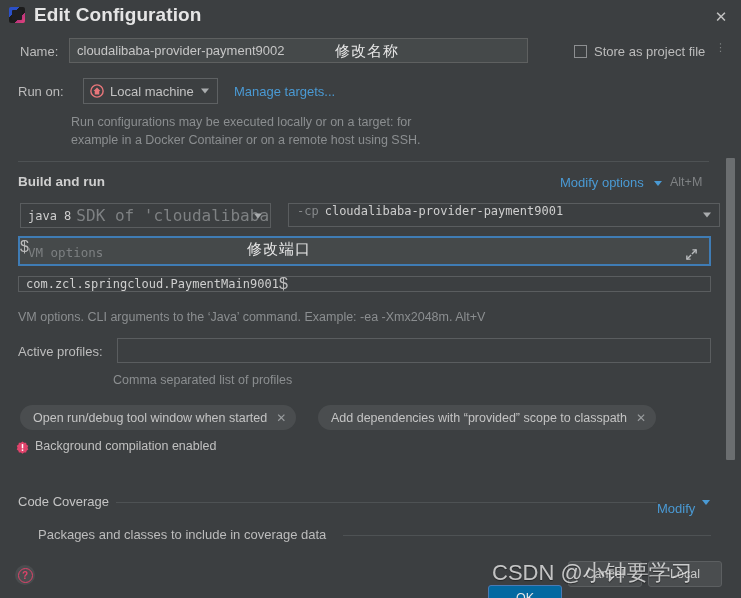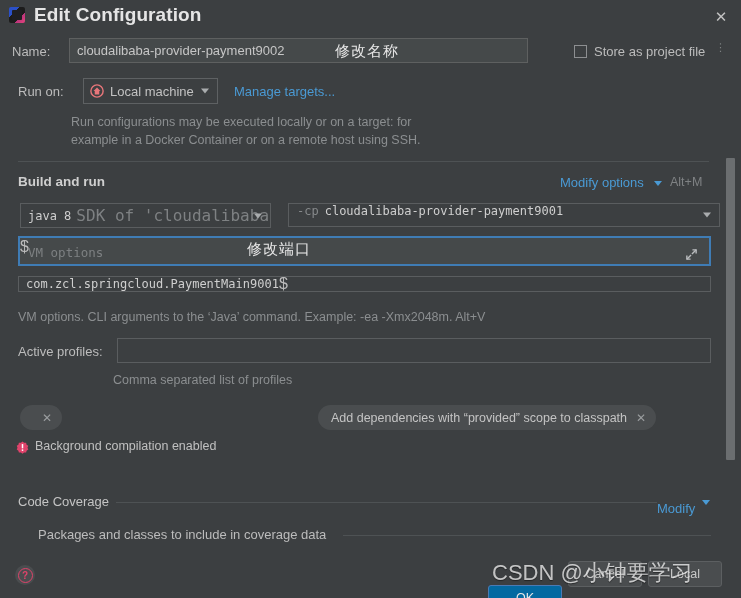--- a/index.html
+++ b/index.html
@@ -41,21 +41,21 @@
     display: flex; align-items: center; justify-content: center;
     color: #c2c2c2; font-size: 15px; line-height: 1;
     cursor: default;
   }
 
   
   .lbl { font-size: 13px; color: #bcbcbc; }
   .link { color: #4a9ad4; font-size: 13px; }
 
   
-  .name-label { position: absolute; left: 12px; top: 44px; }
+  .name-label { position: absolute; left: 20px; top: 44px; }
   .name-input {
     position: absolute; left: 69px; top: 38px; width: 459px; height: 25px;
     background: #45494a; border: 1px solid #5e6060;
     display: flex; align-items: center;
   }
   .name-value { font-size: 13px; color: #c6c6c6; margin-left: 7px; }
   .cn-anno {
     position: absolute; font-family: "DejaVu Serif", serif;
     color: #e6e6e6; font-size: 15px; letter-spacing: 1px;
   }
@@ -332,20 +332,21 @@
     <span class="macro-$ main-$">$</span>
   </div>
 
   <div class="vm-hint">VM options. CLI arguments to the ‘Java’ command. Example: -ea -Xmx2048m. Alt+V</div>
 
   <div class="lbl ap-label">Active profiles:</div>
   <div class="ap-input"></div>
   <div class="ap-hint">Comma separated list of profiles</div>
 
   <div class="chip chip1">
+    <span>Open run/debug tool window when started</span>
     <span class="chip-x">✕</span>
   </div>
   <div class="chip chip2">
     <span>Add dependencies with “provided” scope to classpath</span>
     <span class="chip-x">✕</span>
   </div>
 
   <div class="bgc-icon">
     <svg width="13" height="13" viewBox="0 0 14 14">
       <path d="M7 0.6 L8.7 2 L10.9 1.9 L11.4 4 L13.2 5.2 L12.4 7.2 L13.2 9.2 L11.4 10.4 L10.9 12.5 L8.7 12.4 L7 13.8 L5.3 12.4 L3.1 12.5 L2.6 10.4 L0.8 9.2 L1.6 7.2 L0.8 5.2 L2.6 4 L3.1 1.9 L5.3 2 Z" fill="#e0436b"></path>

